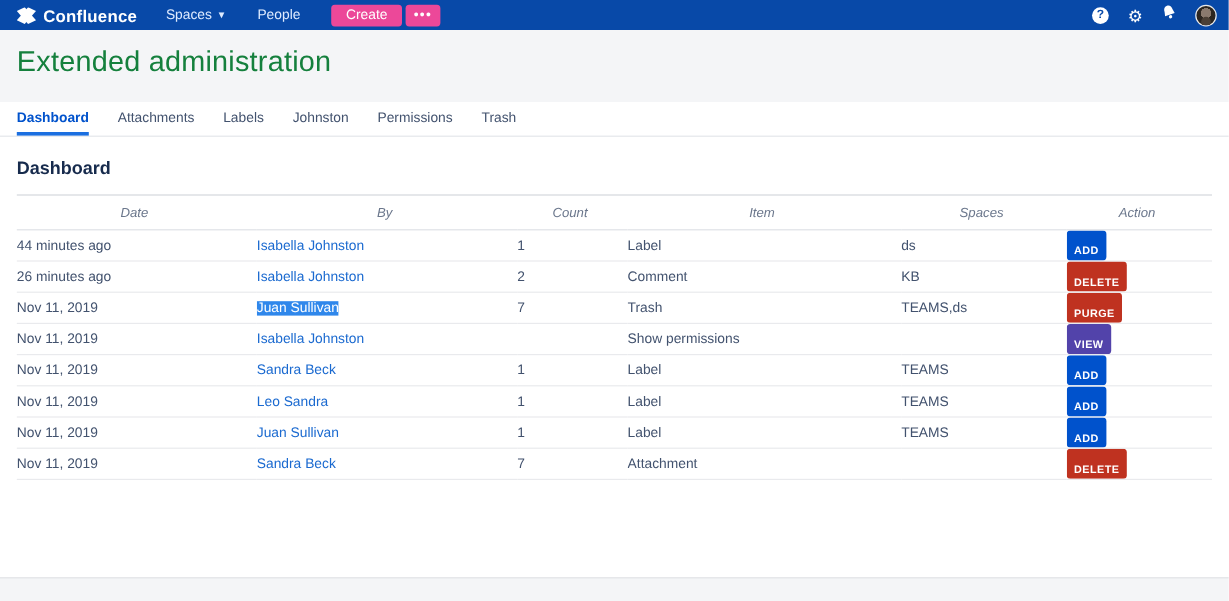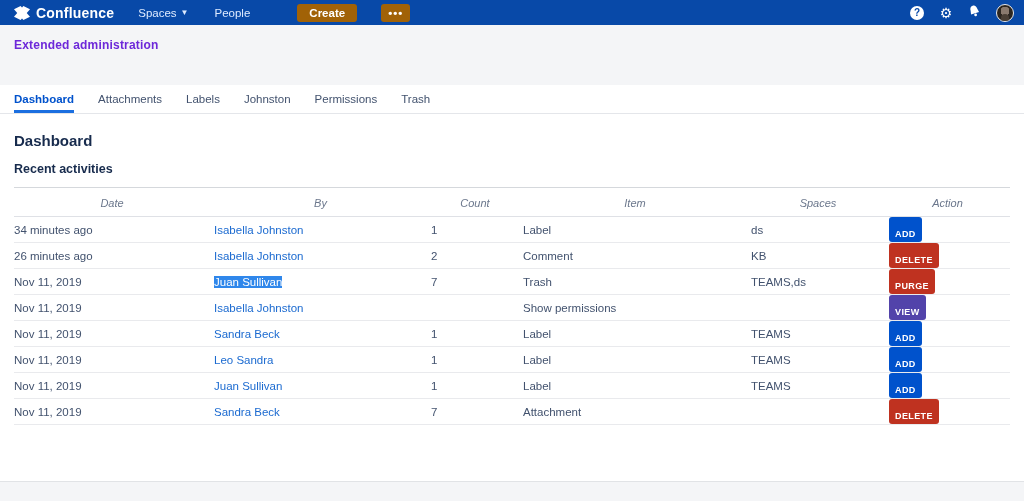--- a/index.html
+++ b/index.html
@@ -17,24 +17,23 @@
   }
   .brand { display:flex; align-items:center; gap:6px; margin-right:24px; cursor:pointer; }
   .brand svg { display:block; }
   .brand-name { color:#ffffff; font-size:14px; font-weight:bold; letter-spacing:.2px; }
   .nav-item {
     color:#DEEBFF; font-size:11.5px; margin-right:26px; cursor:pointer;
     display:flex; align-items:center; gap:4px;
   }
   .nav-item .chev { font-size:8px; color:#DEEBFF; }
   .btn-create, .btn-more {
-    background:#a16207; color:#fff; border:none; border-radius:3px;
-    height:18px; font-size:11.5px; font-weight:bold; cursor:pointer;
+    background:#ec4899; color:#fff; border:none; border-radius:3px;
+    height:18px; font-size:11.5px; font-weight:normal; cursor:pointer;
     font-family:"Liberation Sans", sans-serif;
-    margin-left:21px;
   }
   .btn-create { padding:0 12px; margin-right:3px; }
   .btn-more { padding:0 7px; letter-spacing:1px; }
   .nav-right { margin-left:auto; display:flex; align-items:center; }
   .search-box {
     position:relative; width:162px; height:19px; margin-right:18px;
   }
   .search-box input {
     width:100%; height:100%; background:#0A4197; border:1px solid #2C66C4;
     border-radius:3px; color:#E8F0FE; font-size:11px; padding:0 22px 0 8px;
@@ -61,21 +60,21 @@
   }
   .avatar::after {
     content:""; position:absolute; left:4px; top:9px; width:8px; height:8px;
     border-radius:50% 50% 0 0; background:#4a3f35;
   }
 
   
   .page-header {
     background:#F4F5F7; height:60px; padding:13px 14px 0; flex-shrink:0;
   }
-  .page-title { font-size:12px; font-weight:bold; color:#6d28d9; letter-spacing:.2px; }
+  .page-title { font-size:24px; font-weight:normal; color:#15803d; letter-spacing:.2px; }
 
   
   .tab-bar {
     background:#fff; border-bottom:1px solid #E4E6EA; height:29px;
     display:flex; align-items:stretch; padding:0 14px; gap:24px; flex-shrink:0;
   }
   .tab {
     font-size:11.5px; color:#42526E; display:flex; align-items:center; cursor:pointer;
     border-bottom:3px solid transparent; padding-top:2px;
   }
@@ -162,21 +161,20 @@
     <div class="tab active">Dashboard</div>
     <div class="tab">Attachments</div>
     <div class="tab">Labels</div>
     <div class="tab">Johnston</div>
     <div class="tab">Permissions</div>
     <div class="tab">Trash</div>
   </div>
 
 <div class="content">
   <div class="section-heading">Dashboard</div>
-  <div class="sub-heading">Recent activities</div>
   <hr class="rule">
   <table class="activities">
     <colgroup>
       <col style="width:200px">
         <col style="width:217px">
         <col style="width:92px">
       <col style="width:228px">
         <col style="width:138px">
         <col style="width:121px">
     </colgroup>
@@ -185,21 +183,21 @@
           <th class="c-date">Date</th>
           <th class="c-by">By</th>
           <th class="c-count">Count</th>
           <th class="c-item">Item</th>
           <th class="c-spaces">Spaces</th>
           <th class="c-action">Action</th>
         </tr>
       </thead>
     <tbody>
         <tr>
-          <td class="c-date">34 minutes ago</td>
+          <td class="c-date">44 minutes ago</td>
           <td><a class="by-link">Isabella Johnston</a></td>
           <td>1</td>
           <td>Label</td>
           <td>ds</td>
           <td><span class="badge add">ADD</span></td>
         </tr>
         <tr>
           <td class="c-date">26 minutes ago</td>
           <td><a class="by-link">Isabella Johnston</a></td>
           <td>2</td>

